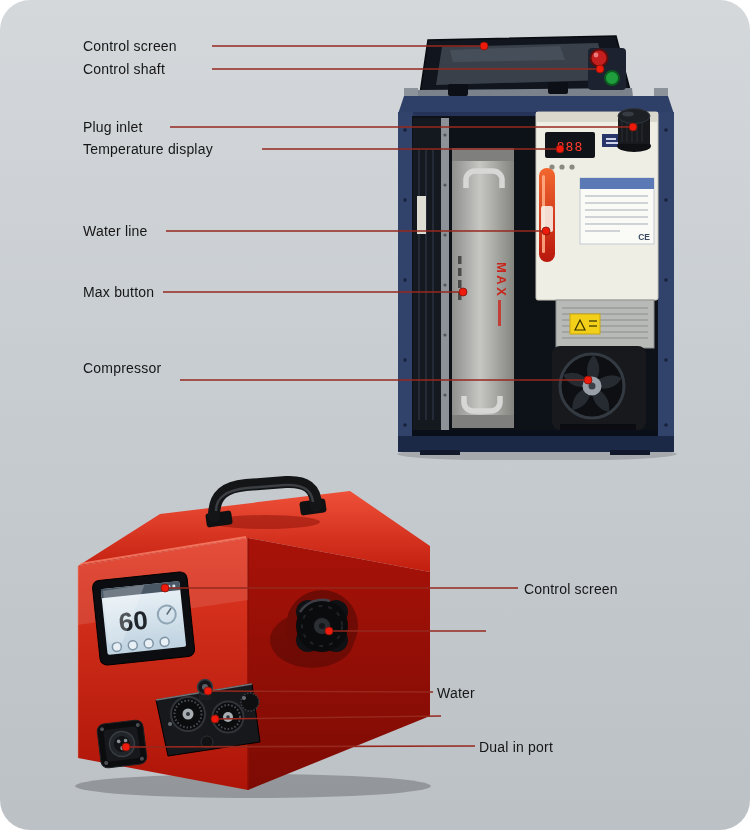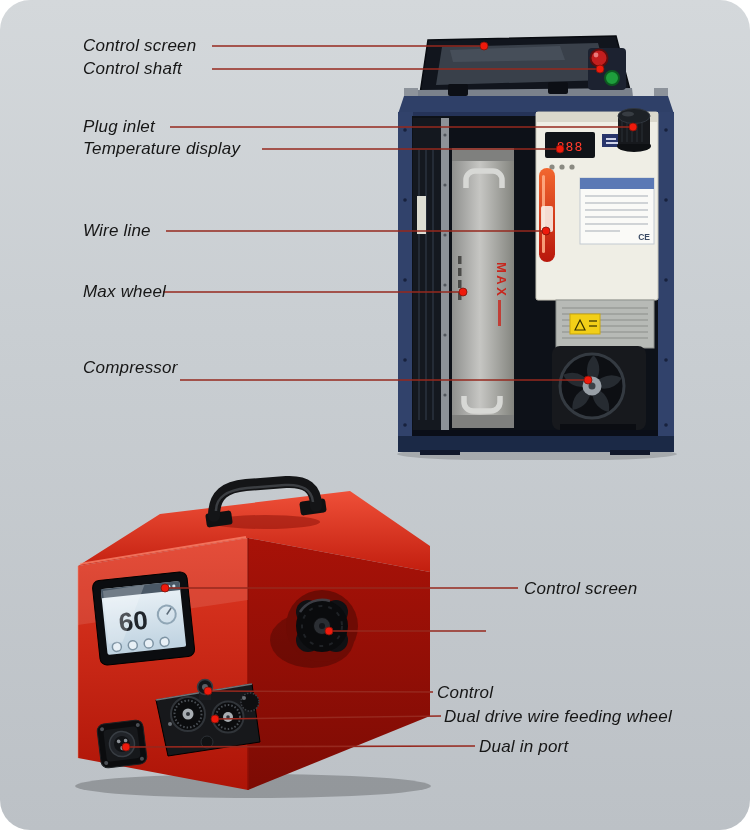--- a/index.html
+++ b/index.html
@@ -4,21 +4,21 @@
 <style>
   html,body{margin:0;padding:0;background:#ffffff;}
   .stage{
     position:relative;width:750px;height:830px;overflow:hidden;
     border-radius:30px;
     background:linear-gradient(180deg,#d4d8db 0%,#c9ced2 40%,#bcc1c6 100%);
     font-family:"Liberation Sans",sans-serif;
   }
   .label{
     position:absolute;white-space:nowrap;
-    font-size:17px;line-height:18px;color:#161616;letter-spacing:.2px;font-style:italic;
+    font-size:14px;line-height:18px;color:#161616;letter-spacing:.2px;
   }
   svg{position:absolute;display:block;}
   .overlay{left:0;top:0;pointer-events:none;}
 </style>
 </head>
 <body>
 
 <div class="stage">
 
   <svg style="left:395px;top:30px;" width="285" height="430" viewBox="395 30 285 430">
@@ -367,22 +367,21 @@
       <circle cx="208" cy="691" r="4"></circle>
         <circle cx="215" cy="719" r="4"></circle>
         <circle cx="126" cy="747" r="4"></circle>
     </g>
   </svg>
 
   <div class="label" style="left:83px;top:37px">Control screen</div>
   <div class="label" style="left:83px;top:60px">Control shaft</div>
   <div class="label" style="left:83px;top:118px">Plug inlet</div>
   <div class="label" style="left:83px;top:140px">Temperature display</div>
-  <div class="label" style="left:83px;top:222px">Wire line</div>
-  <div class="label" style="left:83px;top:283px">Max wheel</div>
+  <div class="label" style="left:83px;top:222px">Water line</div>
+  <div class="label" style="left:83px;top:283px">Max button</div>
   <div class="label" style="left:83px;top:359px">Compressor</div>
 
   <div class="label" style="left:524px;top:580px">Control screen</div>
-  <div class="label" style="left:437px;top:684px">Control</div>
-  <div class="label" style="left:444px;top:708px">Dual drive wire feeding wheel</div>
+  <div class="label" style="left:437px;top:684px">Water</div>
   <div class="label" style="left:479px;top:738px">Dual in port</div>
 
 </div>
 
 </body></html>

